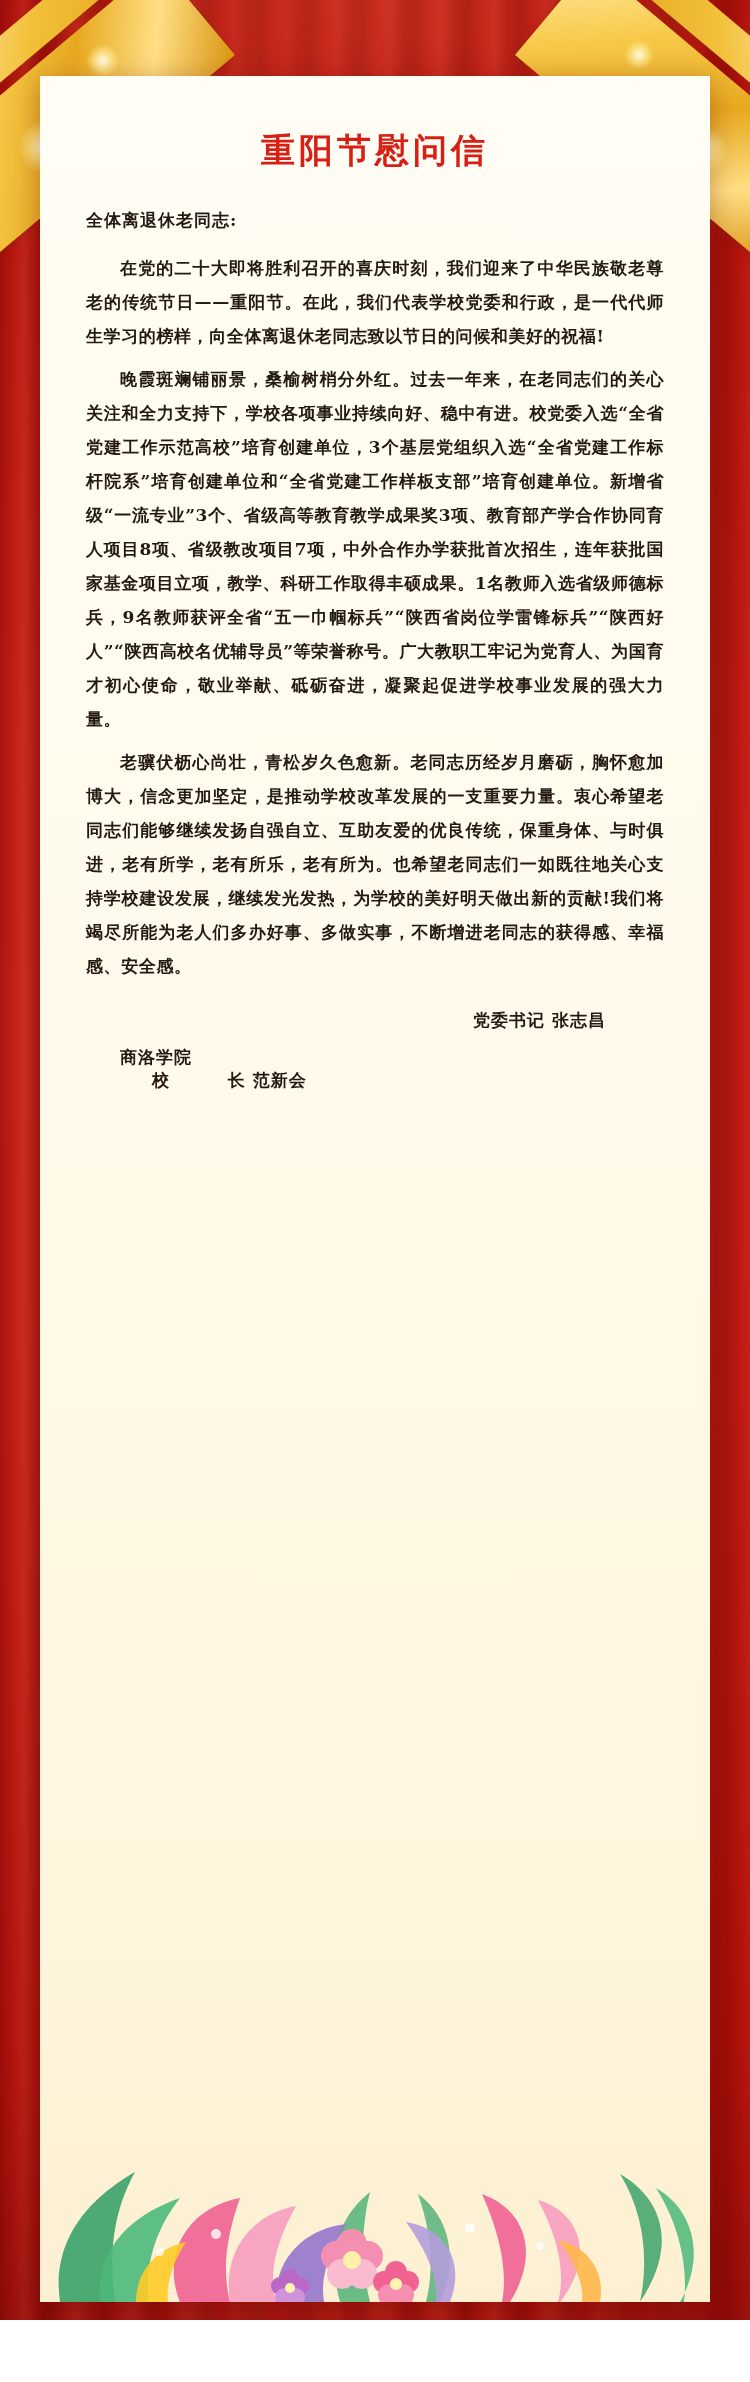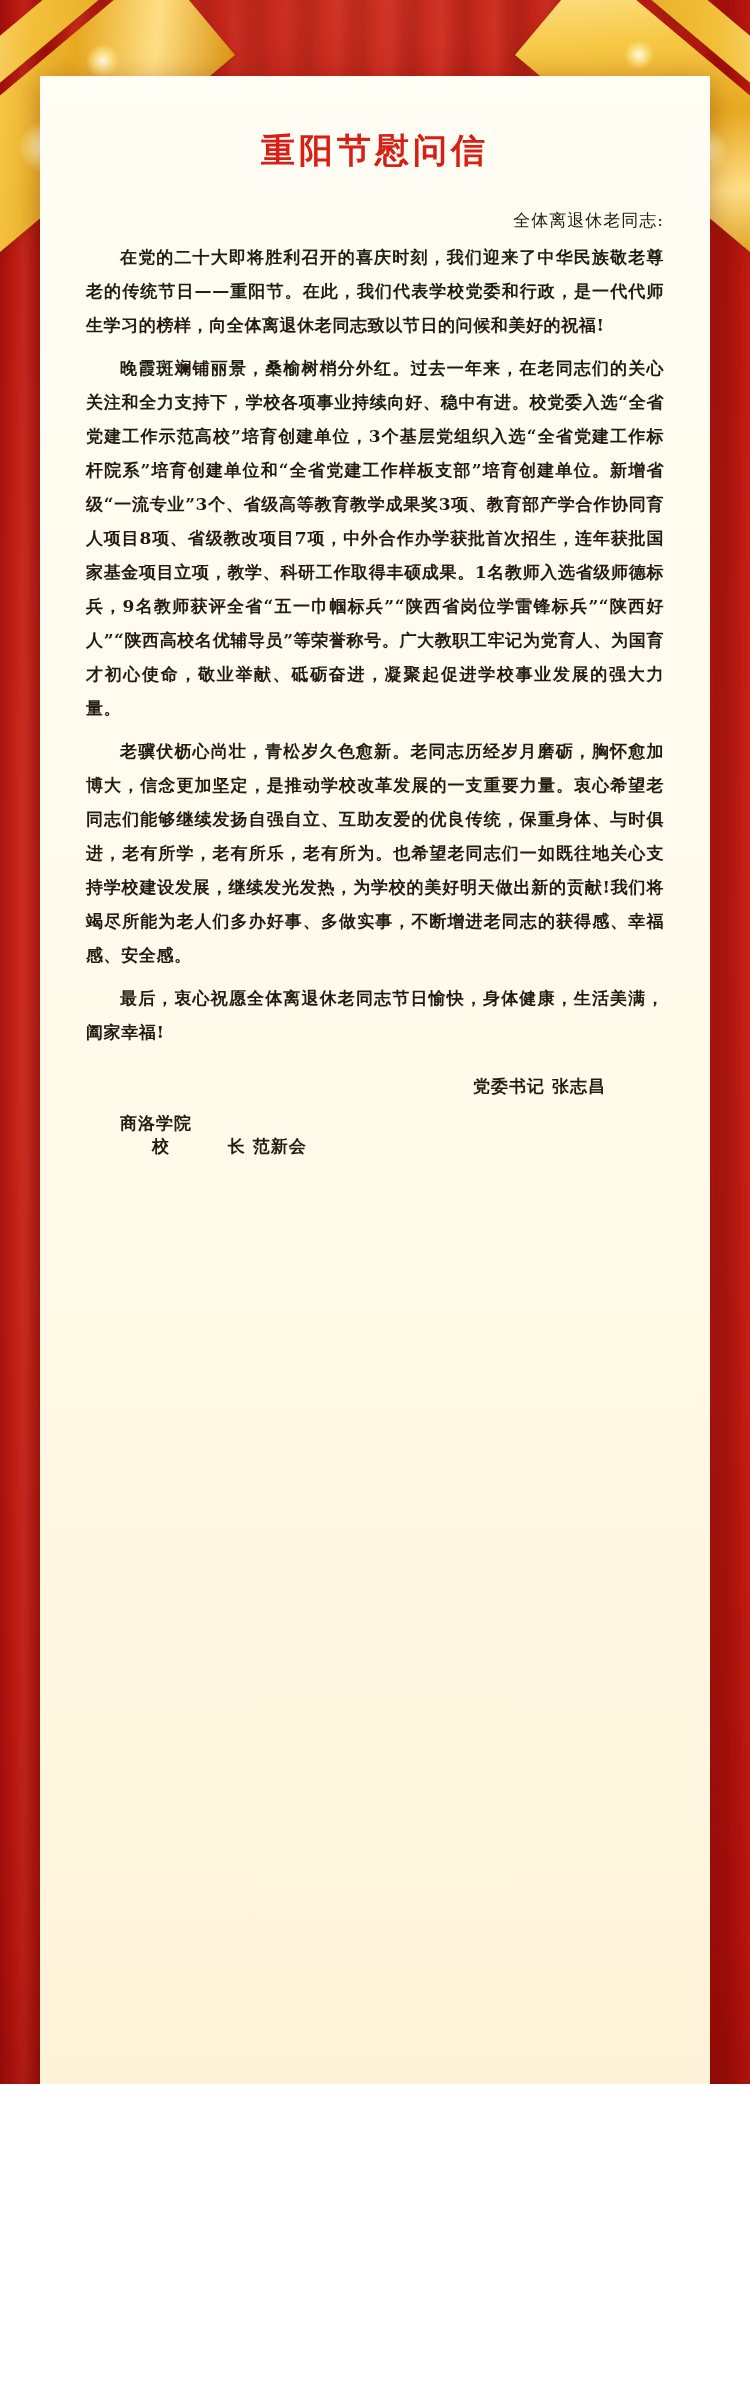--- a/index.html
+++ b/index.html
@@ -6,21 +6,21 @@
     margin: 0;
     padding: 0;
     background: #ffffff;
   }
   body {
     font-family: "DejaVu Sans", sans-serif;
   }
   .poster {
     position: relative;
     width: 750px;
-    height: 2084px;
+    height: 2320px;
     overflow: hidden;
     background: #e8291e;
     background:
       radial-gradient(ellipse 600px 300px at 50% 0%, #f2412c 0%, rgba(242,65,44,0) 60%),
       linear-gradient(90deg,
         #c9160f 0%, #e02a1b 3%, #c3150e 6%, #e8311f 10%, #cf1a12 14%,
         #e22d1d 18%, #d01b12 22%, #ea3421 26%, #d41d14 30%, #e83020 34%,
         #cf1911 38%, #e52f1e 42%, #d81f15 46%, #ec3524 50%, #d51e14 54%,
         #e93120 58%, #d11b12 62%, #e62e1d 66%, #cf180f 70%, #e83120 74%,
         #d21c13 78%, #e42d1c 82%, #c9150e 86%, #e22a1a 90%, #c5130c 94%,
@@ -113,24 +113,23 @@
     text-shadow: 0 1px 0 rgba(255,255,255,0.7);
   }
   .body-wrap {
     padding: 30px 46px 0 46px;
     color: #241a12;
     font-family: "DejaVu Serif", serif;
   }
   .salutation {
     font-size: 17px;
     line-height: 1.9;
-    font-weight: normal;
+    font-weight: bold;
     letter-spacing: 1px;
-    margin-bottom: 4px;
-    text-align: right;
+    margin-bottom: 15px;
   }
   p.para {
     font-size: 17px;
     line-height: 2.0;
     letter-spacing: 0.6px;
     text-indent: 2em;
     margin: 0 0 9px 0;
     text-align: justify;
     font-weight: bold;
   }
@@ -190,21 +189,20 @@
     <div class="sheet-inner">
 
       <div class="title">重阳节慰问信</div>
 
       <div class="body-wrap">
         <div class="salutation">全体离退休老同志:</div>
 
         <p class="para">在党的二十大即将胜利召开的喜庆时刻，我们迎来了中华民族敬老尊老的传统节日——重阳节。在此，我们代表学校党委和行政，是一代代师生学习的榜样，向全体离退休老同志致以节日的问候和美好的祝福!</p>
         <p class="para">晚霞斑斓铺丽景，桑榆树梢分外红。过去一年来，在老同志们的关心关注和全力支持下，学校各项事业持续向好、稳中有进。校党委入选“全省党建工作示范高校”培育创建单位，3个基层党组织入选“全省党建工作标杆院系”培育创建单位和“全省党建工作样板支部”培育创建单位。新增省级“一流专业”3个、省级高等教育教学成果奖3项、教育部产学合作协同育人项目8项、省级教改项目7项，中外合作办学获批首次招生，连年获批国家基金项目立项，教学、科研工作取得丰硕成果。1名教师入选省级师德标兵，9名教师获评全省“五一巾帼标兵”“陕西省岗位学雷锋标兵”“陕西好人”“陕西高校名优辅导员”等荣誉称号。广大教职工牢记为党育人、为国育才初心使命，敬业举献、砥砺奋进，凝聚起促进学校事业发展的强大力量。</p>
         <p class="para">老骥伏枥心尚壮，青松岁久色愈新。老同志历经岁月磨砺，胸怀愈加博大，信念更加坚定，是推动学校改革发展的一支重要力量。衷心希望老同志们能够继续发扬自强自立、互助友爱的优良传统，保重身体、与时俱进，老有所学，老有所乐，老有所为。也希望老同志们一如既往地关心支持学校建设发展，继续发光发热，为学校的美好明天做出新的贡献!我们将竭尽所能为老人们多办好事、多做实事，不断增进老同志的获得感、幸福感、安全感。</p>
-        <p class="para">最后，衷心祝愿全体离退休老同志节日愉快，身体健康，生活美满，阖家幸福!</p>
 
         <div class="signature">
           <div class="sig-line1">党委书记  张志昌</div>
           <div class="sig-line2">商洛学院</div>
           <div class="sig-line3">
             <span>校</span>
             <span class="sig-gap"></span>
             <span>长 范新会</span>
           </div>
         </div>

